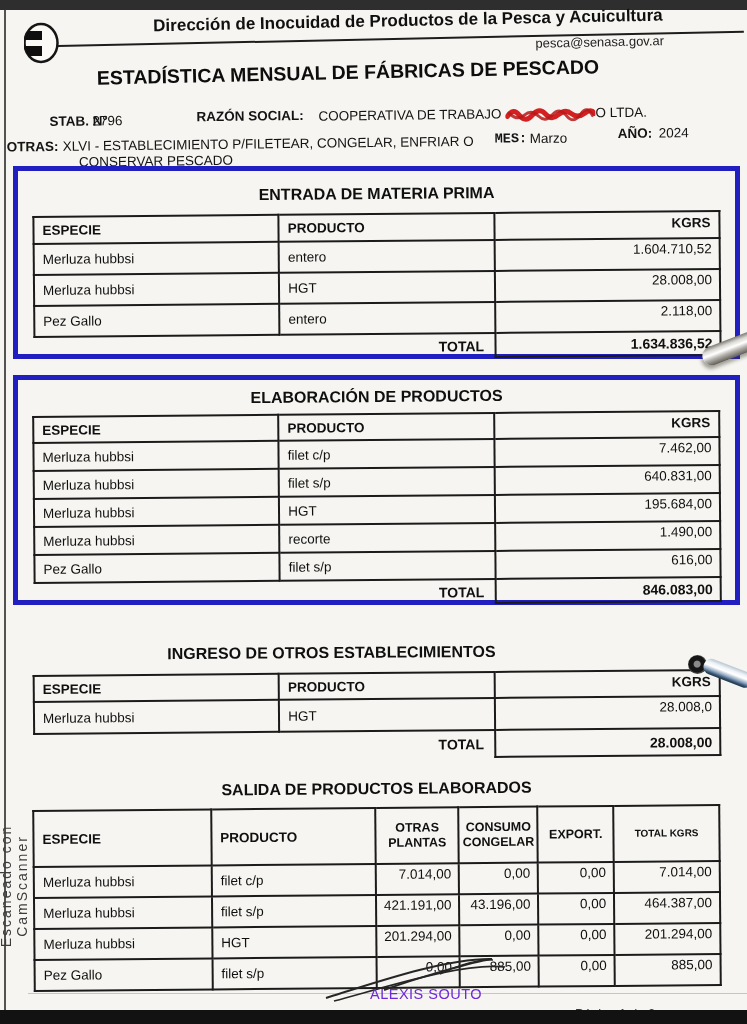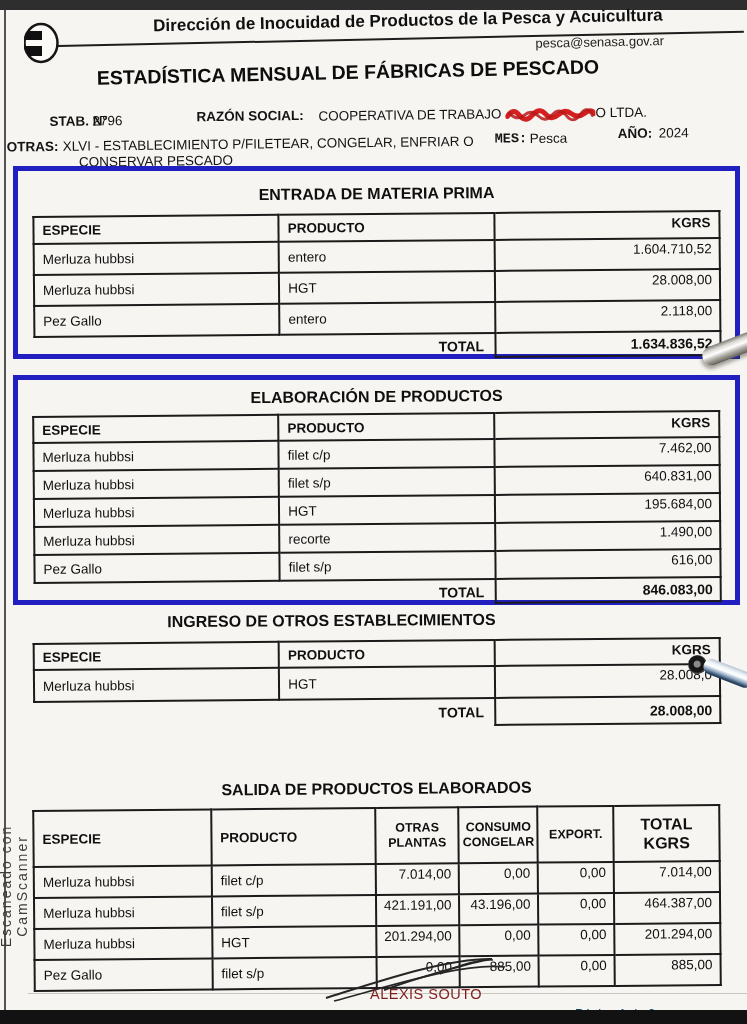--- a/index.html
+++ b/index.html
@@ -54,21 +54,21 @@
   .mes-label{ left:494px; top:133px;font-family:Liberation Mono, monospace; }
   .mes-value{ left:529px; top:133px; }
   .anio-label{ left:617px; top:129px; }
   .anio-value{ left:658px; top:129px; }
   .scribble{ display:inline-block; width:90px; height:17px; vertical-align:-4px; margin-left:4px; }
 
   
   .sec{ position:absolute; left:13px; width:727px; }
   #sec1{ top:166px; height:193px; border:5px solid #211fc0; }
   #sec2{ top:375px; height:230px; border:5px solid #211fc0; }
-  #sec3{ top:612px; }
+  #sec3{ top:644px; }
   #sec4{ top:780px; }
   .sec-title{
     text-align:center; font-weight:bold; font-size:16px; color:#0f0f0f;
     transform:rotate(-0.5deg);
   }
   #sec1 .sec-title{ margin-top:14px; }
   #sec2 .sec-title{ margin-top:8px; }
   #sec3 .sec-title{ transform:translateX(-45px) rotate(-0.4deg); }
 
   table{
@@ -113,21 +113,21 @@
     background:radial-gradient(circle at 48% 48%, #8a8a8a 0 3px, #161616 4px 8px, #474747 9px);
   }
   .pen2-body{
     position:absolute; left:704px; top:656px; width:52px; height:16px; border-radius:8px;
     transform:rotate(21deg); transform-origin:left center;
     background:linear-gradient(180deg,#b9c4cf 0%,#eef4f9 25%,#ffffff 45%,#8fa6c0 70%,#33506e 88%,#20344a 100%);
   }
 
   
   .signature{ position:absolute; left:322px; top:950px; }
-  .sig-name{ position:absolute; left:370px; top:986px; font-size:14.5px; letter-spacing:.5px; color:#7f1d1d; }
+  .sig-name{ position:absolute; left:370px; top:986px; font-size:14.5px; letter-spacing:.5px; color:#6d28d9; }
   .page-num{ position:absolute; left:575px; top:1006px; font-size:13px; color:#0c4a6e; }
 </style>
 </head>
 <body>
 
 <div class="topbar"></div>
 <div class="page-edge"></div>
 <div class="crease"></div>
 <div class="watermark">Escaneado con CamScanner</div>
 
@@ -157,21 +157,21 @@
   <div class="razon-value">
     <span>COOPERATIVA DE TRABAJO</span><span class="scribble"><svg width="90" height="17" viewBox="0 0 90 17">
       <path d="M2,11 q6,-9 12,-1 t13,0 t13,-1 t13,1 t13,-1 t13,0 t10,0" fill="none" stroke="#d42020" stroke-width="5" stroke-linecap="round"></path>
       <path d="M4,8 q8,8 15,2 t14,1 t14,-1 t14,1 t14,-1 t12,1" fill="none" stroke="#b51a1a" stroke-width="3" stroke-linecap="round" opacity=".85"></path>
     </svg></span><span>O LTDA.</span>
   </div>
   <div class="rubro-label b">OTRAS:</div>
   <div class="rubro-line1">XLVI - ESTABLECIMIENTO P/FILETEAR, CONGELAR, ENFRIAR O</div>
   <div class="rubro-line2">CONSERVAR PESCADO</div>
   <div class="mes-label b">MES:</div>
-  <div class="mes-value">Pesca</div>
+  <div class="mes-value">Marzo</div>
   <div class="anio-label b">AÑO:</div>
   <div class="anio-value">2024</div>
 </div>
 
 <div class="sec" id="sec1">
   <div class="sec-title">ENTRADA DE MATERIA PRIMA</div>
   <table class="t1">
     <colgroup>
         <col style="width:246px">
         <col style="width:216px">
@@ -303,21 +303,21 @@
         <col style="width:76px">
         <col style="width:106px">
     </colgroup>
     <thead>
         <tr>
       <th class="hl">ESPECIE</th>
       <th class="hl">PRODUCTO</th>
       <th class="hc">OTRAS PLANTAS</th>
       <th class="hc">CONSUMO CONGELAR</th>
       <th class="hc">EXPORT.</th>
-      <th class="hc" style="font-size:16px">TOTAL KGRS</th>
+      <th class="hc" style="font-size:10px">TOTAL KGRS</th>
     </tr>
       </thead>
     <tbody>
         <tr>
           <td class="txt">Merluza hubbsi</td>
           <td class="txt">filet c/p</td>
           <td class="num">7.014,00</td>
           <td class="num">0,00</td>
           <td class="num">0,00</td>
           <td class="num">7.014,00</td>

